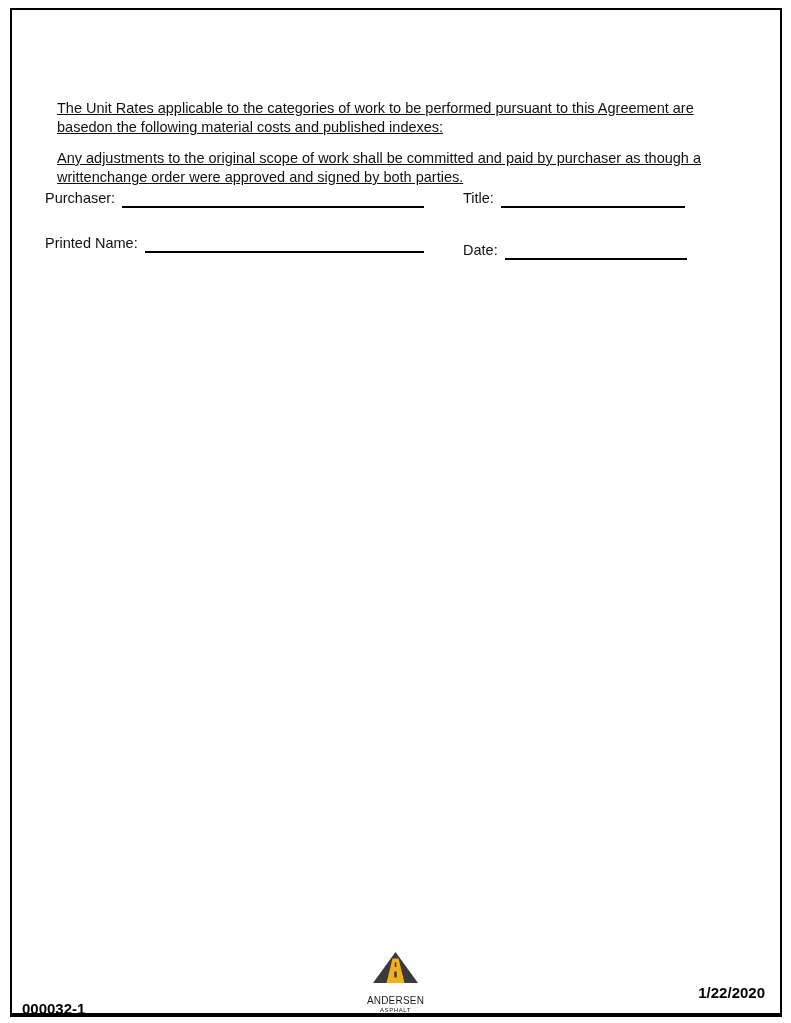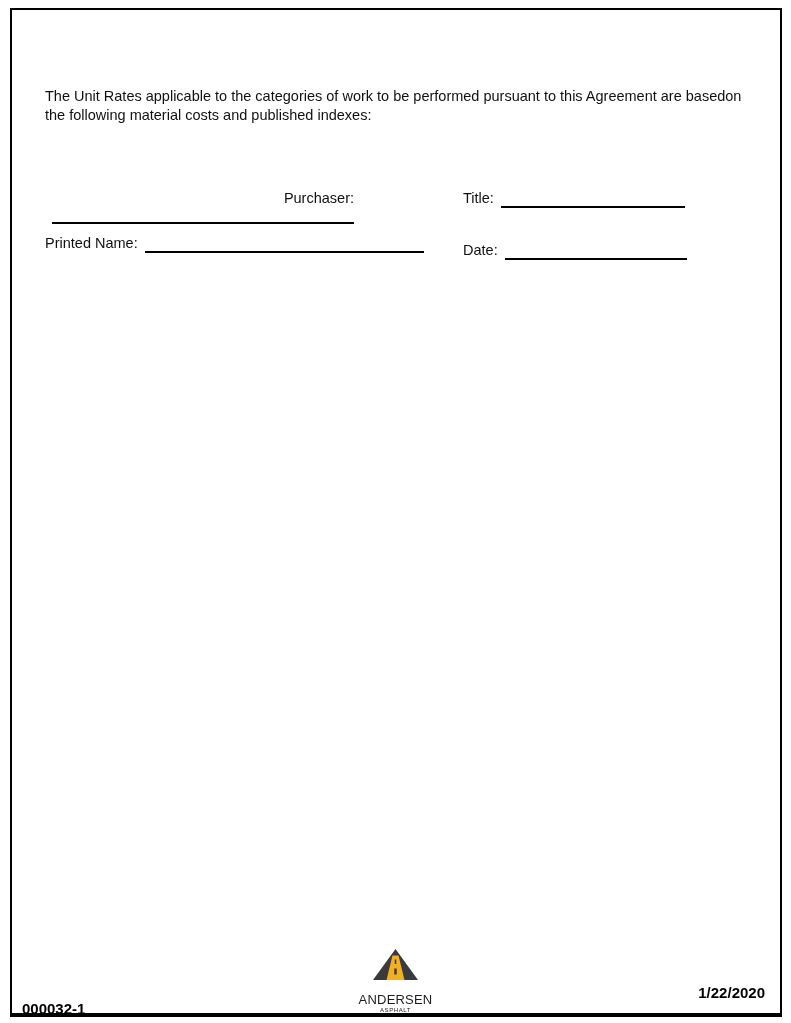--- a/index.html
+++ b/index.html
@@ -19,41 +19,41 @@
     background: #fff;
   }
   .body-text {
     position: absolute;
     left: 45px; top: 87px;
     width: 706px;
     font-size: 14.5px;
     line-height: 19px;
     color: #111;
   }
-  .body-text p { margin: 0; }
+  .body-text p { margin: 12px; text-decoration: underline; }
   .field {
     position: absolute;
     font-size: 14.5px;
     color: #111;
     white-space: nowrap;
     display: flex;
     align-items: flex-end;
   }
   .field .label { padding-bottom: 2px; }
   .blank-line {
     display: inline-block;
     border-bottom: 2px solid #000;
     height: 16px;
     margin-left: 7px;
   }
   .line-purchaser { width: 302px; }
   .line-printed-name { width: 279px; }
   .line-title { width: 184px; }
   .line-date { width: 182px; }
-  .pos-purchaser   { left: 45px;  top: 190px; flex-direction: column; }
+  .pos-purchaser   { left: 45px;  top: 190px; }
   .pos-title       { left: 463px; top: 190px; align-items: flex-end; }
   .pos-printedname { left: 45px;  top: 235px; }
   .pos-date        { left: 463px; top: 242px; }
   .footer-docnum {
     position: absolute;
     left: 22px; bottom: 6px;
     font-size: 15px; font-weight: bold; color: #000;
   }
   .footer-date {
     position: absolute;
@@ -63,41 +63,42 @@
   .logo {
     position: absolute;
     left: 50%; bottom: 10px;
     transform: translateX(-50%);
     width: 80px;
     text-align: center;
     line-height: 1;
   }
   .logo svg { display: block; margin: 0 auto; }
   .logo-name {
-    font-size: 13px;
+    font-size: 10px;
     letter-spacing: 0.2px;
     color: #1c1c1c;
     margin-top: 13px;
     white-space: nowrap;
   }
   .logo-sub {
     font-size: 6px;
     letter-spacing: 0.6px;
     color: #1c1c1c;
     margin-top: 1px;
     white-space: nowrap;
   }
 </style>
 </head>
 <body>
 
 <div class="page-border"></div>
 
 <div class="body-text">
   <p>The Unit Rates applicable to the categories of work to be performed pursuant to this Agreement are basedon the following material costs and published indexes:</p>
+  <p>Any adjustments to the original scope of work shall be committed and paid by purchaser as though a writtenchange order were approved and signed by both parties.</p>
 </div>
 
 <div class="field pos-purchaser">
   <span class="label">Purchaser:</span>
   <span class="blank-line line-purchaser"></span>
 </div>
 
 <div class="field pos-title">
   <span class="label">Title:</span>
   <span class="blank-line line-title"></span>

